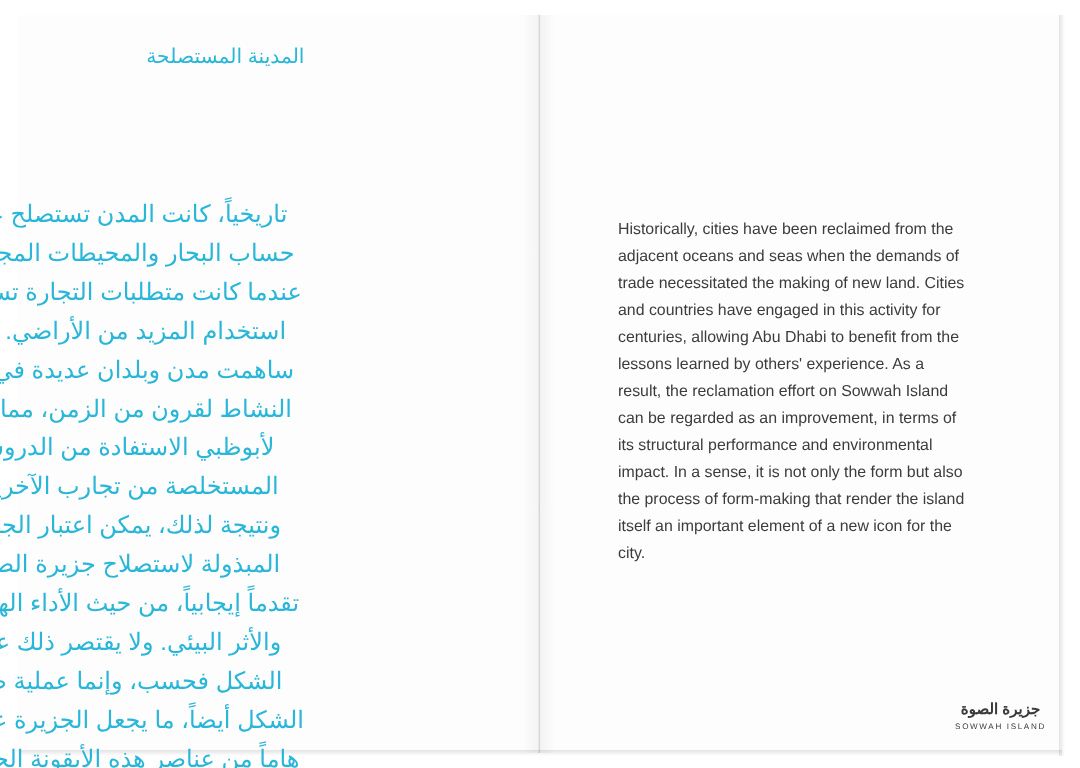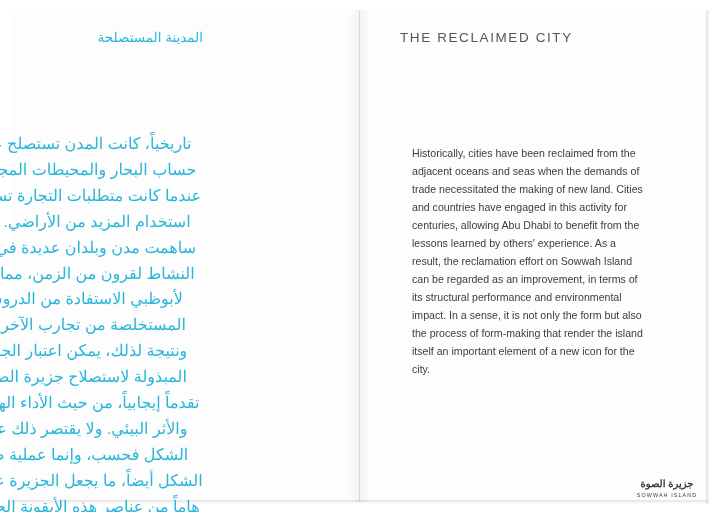--- a/index.html
+++ b/index.html
@@ -128,21 +128,20 @@
     color: #4a4a4a;
   }
   .logo-mark {
     display: block;
     font-size: 10px;
     line-height: 12px;
     direction: rtl;
     letter-spacing: 0px;
     color: #3a3a3a;
     font-weight: bold;
-    margin-top: 10px;
   }
   .logo-word {
     display: block;
     font-size: 5.4px;
     letter-spacing: 1.1px;
     line-height: 8px;
     color: #3a3a3a;
     margin-top: 1px;
   }
 </style>
@@ -158,21 +157,20 @@
   <div class="gutter"></div>
   <div class="bottom-shadow"></div>
   <div class="right-shadow"></div>
 
   <div class="ar-heading">المدينة المستصلحة</div>
 
   <div class="ar-body">
     <p>تاريخياً، كانت المدن تستصلح على حساب البحار والمحيطات المجاورة عندما كانت متطلبات التجارة تستلزم استخدام المزيد من الأراضي. وقد ساهمت مدن وبلدان عديدة في هذا النشاط لقرون من الزمن، مما أتاح لأبوظبي الاستفادة من الدروس المستخلصة من تجارب الآخرين. ونتيجة لذلك، يمكن اعتبار الجهود المبذولة لاستصلاح جزيرة الصوة تقدماً إيجابياً، من حيث الأداء الهيكلي والأثر البيئي. ولا يقتصر ذلك على الشكل فحسب، وإنما عملية صنع الشكل أيضاً، ما يجعل الجزيرة عنصراً هاماً من عناصر هذه الأيقونة الجديدة للمدينة.</p>
   </div>
 
-  <div class="en-heading">THE RECLAIMED CITY</div>
 
   <div class="en-body">
     <p>Historically, cities have been reclaimed from the adjacent oceans and seas when the demands of trade necessitated the making of new land. Cities and countries have engaged in this activity for centuries, allowing Abu Dhabi to benefit from the lessons learned by others' experience. As a result, the reclamation effort on Sowwah Island can be regarded as an improvement, in terms of its structural performance and environmental impact. In a sense, it is not only the form but also the process of form-making that render the island itself an important element of a new icon for the city.</p>
   </div>
 
   <div class="logo">
     <span class="logo-mark">جزيرة الصوة</span>
     <span class="logo-word">SOWWAH ISLAND</span>
   </div>
 

